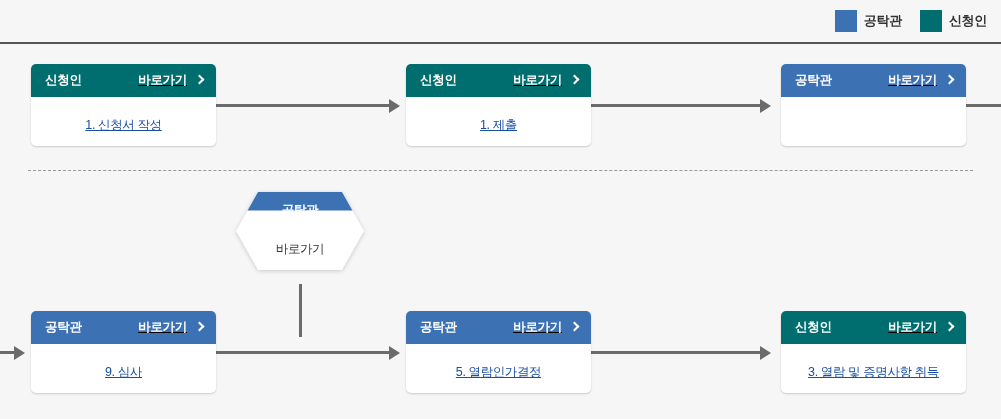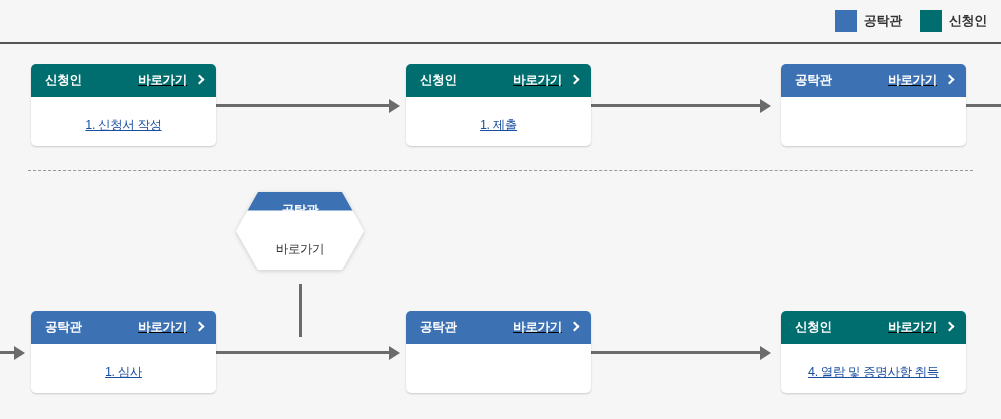--- a/index.html
+++ b/index.html
@@ -291,40 +291,43 @@
 
   <div class="step-box" style="left:31px; top:311px;">
     <div class="step-header role-blue">
       <span class="step-role">공탁관</span>
       <span class="step-link-group">
         <span class="step-goto">바로가기</span>
         <span class="chevron-right"></span>
       </span>
     </div>
     <div class="step-body">
-      <span class="step-title">1. 심사</span>
+      <span class="step-title">9. 심사</span>
     </div>
   </div>
 
   <div class="step-box" style="left:406px; top:311px;">
     <div class="step-header role-blue">
       <span class="step-role">공탁관</span>
       <span class="step-link-group">
         <span class="step-goto">바로가기</span>
         <span class="chevron-right"></span>
       </span>
     </div>
+    <div class="step-body">
+      <span class="step-title">5. 열람인가결정</span>
+    </div>
   </div>
 
   <div class="step-box" style="left:781px; top:311px;">
     <div class="step-header role-teal">
       <span class="step-role">신청인</span>
       <span class="step-link-group">
         <span class="step-goto">바로가기</span>
         <span class="chevron-right"></span>
       </span>
     </div>
     <div class="step-body">
-      <span class="step-title">4. 열람 및 증명사항 취득</span>
+      <span class="step-title">3. 열람 및 증명사항 취득</span>
     </div>
   </div>
 
 </div>
 
 </body></html>

